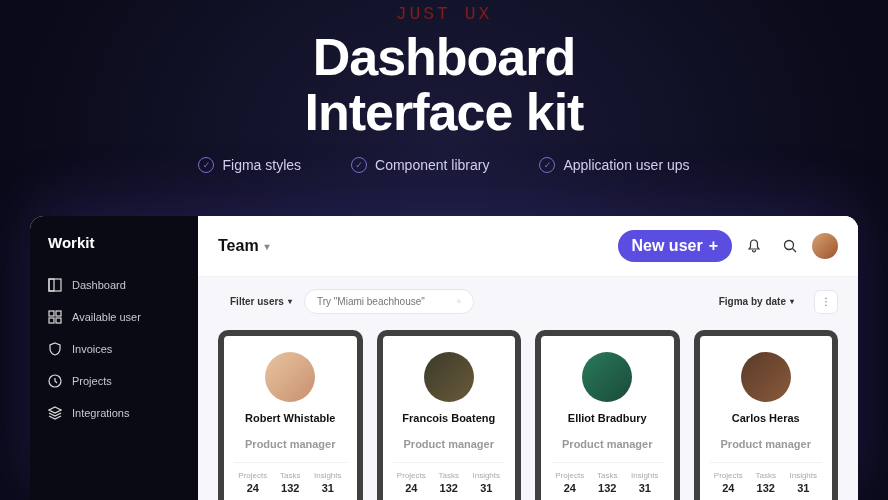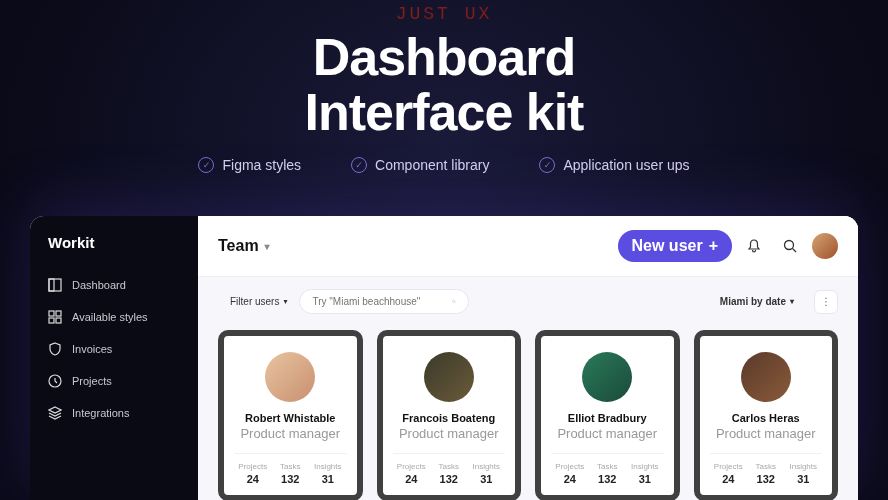--- a/index.html
+++ b/index.html
@@ -155,21 +155,21 @@
     padding: 12px 20px;
     gap: 12px;
   }
   .filter-btn {
     font-size: 10px;
     color: #333;
     display: flex;
     align-items: center;
     gap: 4px;
     cursor: pointer;
-    font-weight: 400;
+    font-weight: 700;
     padding-left: 12px;
   }
   .search-pill {
     border: 1px solid #e5e7ef;
     border-radius: 16px;
     padding: 6px 12px;
     font-size: 10px;
     color: #aaa;
     display: flex;
     align-items: center;
@@ -230,23 +230,24 @@
   .av1 { background: linear-gradient(135deg,#e8c4a0,#c89070); }
   .av2 { background: linear-gradient(135deg,#3a3a2a,#6b5a3a); }
   .av3 { background: linear-gradient(135deg,#2a7a5a,#1a4a3a); }
   .av4 { background: linear-gradient(135deg,#5a3a2a,#8a5a3a); }
   .card-name {
     font-weight: 700;
     font-size: 11px;
     color: #111;
   }
   .card-role {
-    font-size: 13px;
+    font-size: 11px;
     color: #999;
-    margin-top: 2px;
+    margin-top: 14px;
+    font-weight: bold;
   }
   .card-stats {
     display: flex;
     border-top: 1px solid #f0f0f5;
     margin-top: 12px;
     padding-top: 8px;
   }
   .stat {
     flex: 1;
   }
@@ -301,21 +302,21 @@
     </div>
     <div class="nav-item">
       <span class="icon">
           <svg width="14" height="14" viewBox="0 0 14 14">
             <rect x="1" y="1" width="5" height="5" fill="none" stroke="#fff" stroke-width="1.2"></rect>
             <rect x="8" y="1" width="5" height="5" fill="none" stroke="#fff" stroke-width="1.2"></rect>
             <rect x="1" y="8" width="5" height="5" fill="none" stroke="#fff" stroke-width="1.2"></rect>
             <rect x="8" y="8" width="5" height="5" fill="none" stroke="#fff" stroke-width="1.2"></rect>
           </svg>
         </span>
-      <span>Available styles</span>
+      <span>Available user</span>
     </div>
     <div class="nav-item">
       <span class="icon">
           <svg width="14" height="14" viewBox="0 0 14 14">
             <path d="M7 1 L12 3 L12 7 C12 10 9.5 12.5 7 13 C4.5 12.5 2 10 2 7 L2 3 Z" fill="none" stroke="#fff" stroke-width="1.2"></path>
           </svg>
         </span>
       <span>Invoices</span>
     </div>
     <div class="nav-item">
@@ -369,21 +370,21 @@
       </div>
       <div class="search-pill">
         <input type="text" placeholder="Try &quot;Miami beachhouse&quot;" style="">
         <svg width="11" height="11" viewBox="0 0 14 14">
             <circle cx="6" cy="6" r="4.5" fill="none" stroke="#aaa" stroke-width="1.3"></circle>
             <path d="M9.5 9.5 L13 13" stroke="#aaa" stroke-width="1.3"></path>
           </svg>
       </div>
       <div class="spacer"></div>
       <div class="sort-btn">
-        <span>Miami by date</span>
+        <span>Figma by date</span>
         <span style="font-size:8px;">▾</span>
       </div>
       <div class="menu-dots">
         <span>⋮</span>
       </div>
     </div>
 
     <div class="cards">
       <div class="card">
         <div class="card-avatar av1"></div>

